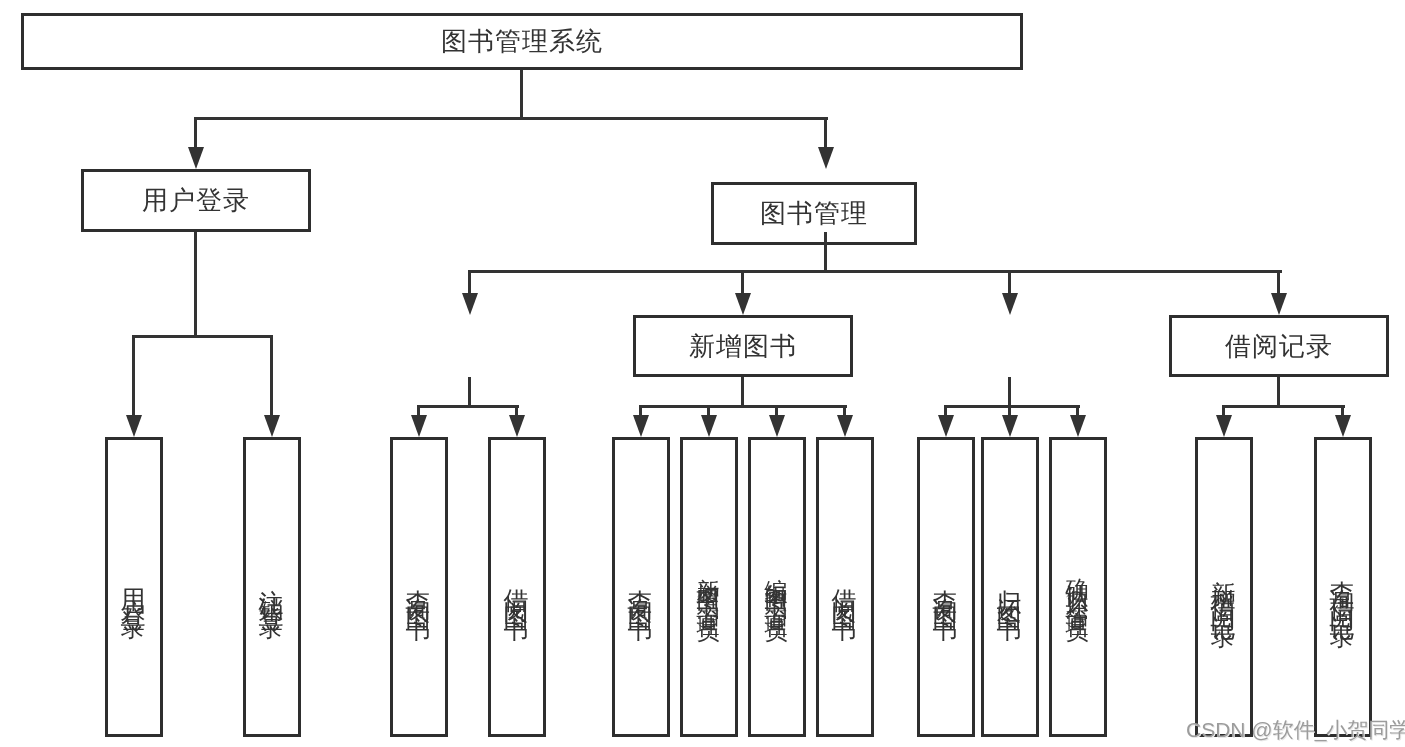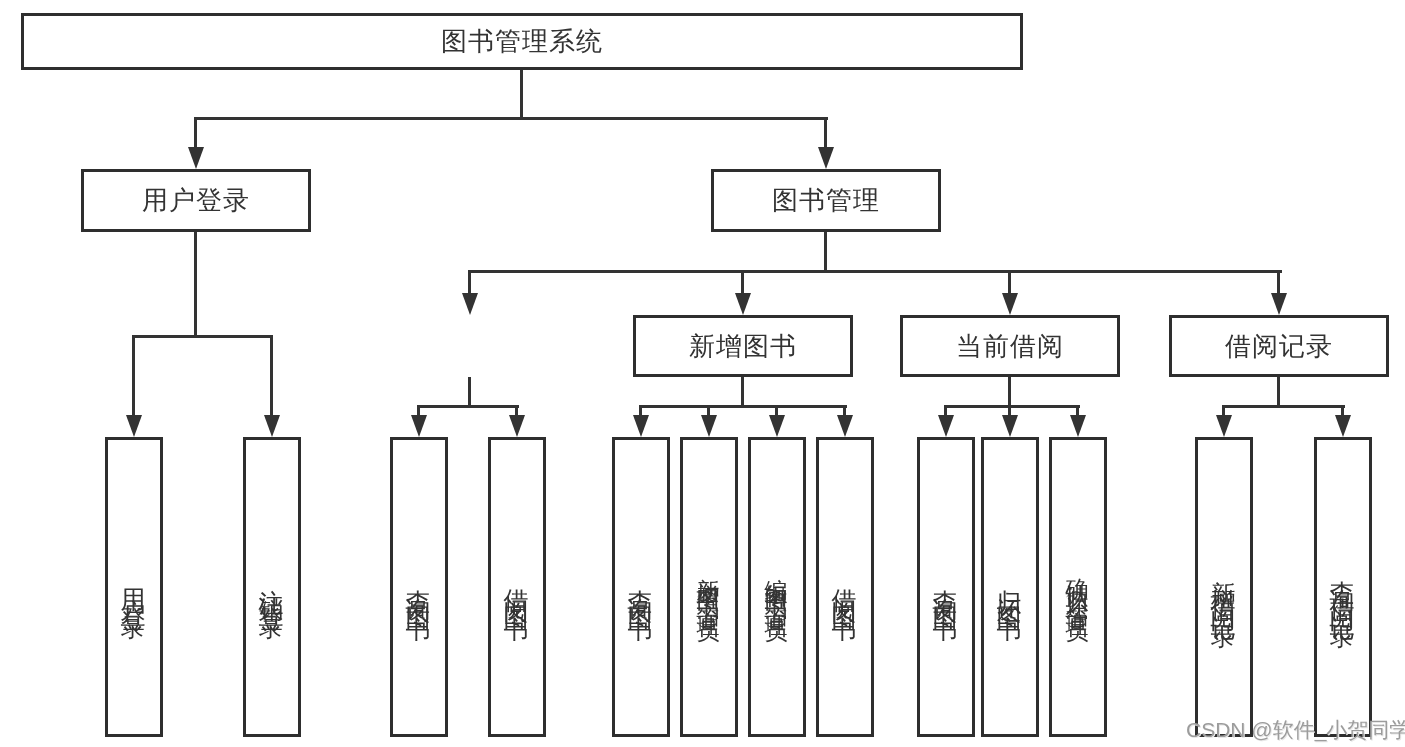--- a/index.html
+++ b/index.html
@@ -54,42 +54,41 @@
   <div class="box h" style="left:21px;top:13px;width:1002px;height:57px">图书管理系统</div>
 
   <div class="vline" style="left:520px;top:70px;height:50px"></div>
   <div class="hline" style="left:195px;top:117px;width:633px"></div>
   <div class="vline" style="left:194px;top:117px;height:32px"></div>
   <div class="head" style="left:188px;top:147px"></div>
   <div class="vline" style="left:824px;top:117px;height:32px"></div>
   <div class="head" style="left:818px;top:147px"></div>
 
   <div class="box h" style="left:81px;top:169px;width:230px;height:63px">用户登录</div>
-  <div class="box h" style="left:711px;top:169px;width:230px;height:63px">图书管理</div>
+  <div class="box h" style="left:711px;top:182px;width:206px;height:63px">图书管理</div>
 
   <div class="vline" style="left:194px;top:232px;height:104px"></div>
   <div class="hline" style="left:132px;top:335px;width:141px"></div>
   <div class="vline" style="left:132px;top:335px;height:82px"></div>
   <div class="head" style="left:126px;top:415px"></div>
   <div class="vline" style="left:270px;top:335px;height:82px"></div>
   <div class="head" style="left:264px;top:415px"></div>
 
   <div class="vline" style="left:824px;top:232px;height:41px"></div>
   <div class="hline" style="left:468px;top:270px;width:814px"></div>
   <div class="vline" style="left:468px;top:270px;height:25px"></div>
   <div class="head" style="left:462px;top:293px"></div>
   <div class="vline" style="left:741px;top:270px;height:25px"></div>
   <div class="head" style="left:735px;top:293px"></div>
   <div class="vline" style="left:1008px;top:270px;height:25px"></div>
   <div class="head" style="left:1002px;top:293px"></div>
   <div class="vline" style="left:1277px;top:270px;height:25px"></div>
   <div class="head" style="left:1271px;top:293px"></div>
 
   <div class="box h" style="left:633px;top:315px;width:220px;height:62px">新增图书</div>
-  <div class="box h" style="left:900px;top:315px;width:220px;height:62px">当前借阅</div>
   <div class="box h" style="left:1169px;top:315px;width:220px;height:62px">借阅记录</div>
 
   <div class="vline" style="left:468px;top:377px;height:31px"></div>
   <div class="hline" style="left:417px;top:405px;width:102px"></div>
   <div class="vline" style="left:417px;top:405px;height:12px"></div>
   <div class="head" style="left:411px;top:415px"></div>
   <div class="vline" style="left:515px;top:405px;height:12px"></div>
   <div class="head" style="left:509px;top:415px"></div>
 
   <div class="vline" style="left:741px;top:377px;height:31px"></div>

